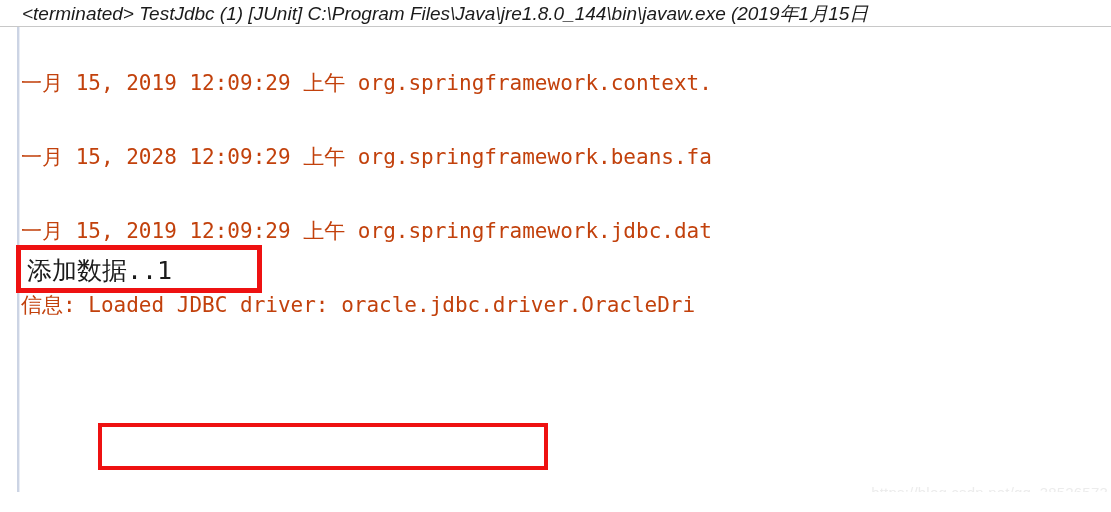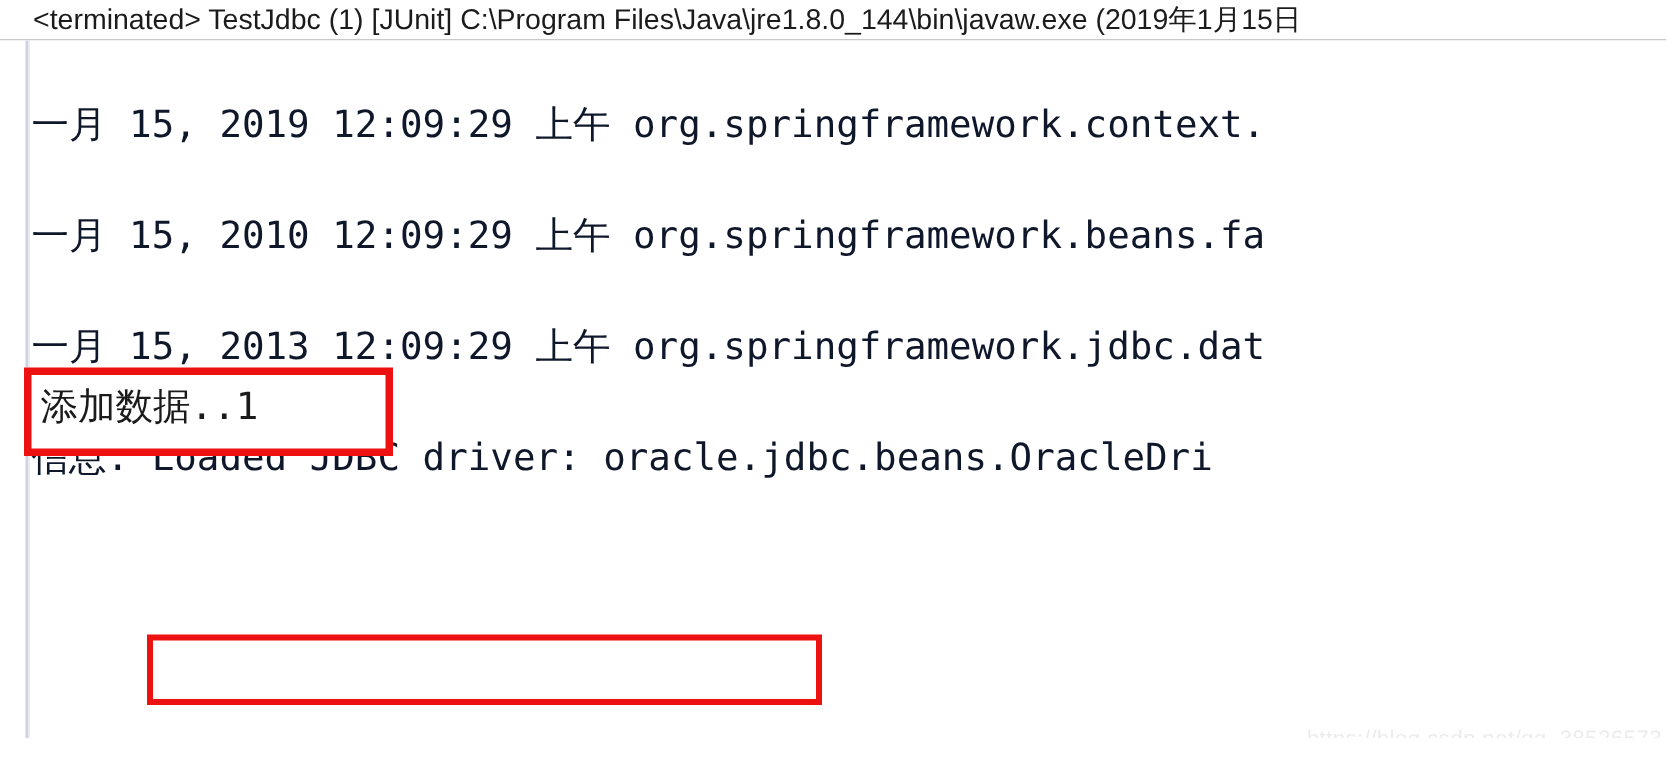--- a/index.html
+++ b/index.html
@@ -23,20 +23,21 @@
     position: absolute;
     left: 0;
     top: 0;
     width: 1111px;
     height: 27px;
     background: #ffffff;
     border-bottom: 1px solid #c8c8c8;
     box-sizing: border-box;
     overflow: hidden;
     white-space: nowrap;
+    font-style: italic;
   }
   .title-bar .title-text {
     position: absolute;
     left: 22px;
     top: 1px;
     font-family: "Liberation Sans", sans-serif;
     font-size: 19px;
     line-height: 25px;
     color: #1b1b1b;
     white-space: pre;
@@ -71,24 +72,24 @@
   }
 
   .log-lines {
     position: absolute;
     left: 21px;
     top: 1px;
     white-space: pre;
   }
   .log-line {
     font-family: "DejaVu Sans Mono", "Liberation Mono", monospace;
-    font-size: 25px;
+    font-size: 21px;
     line-height: 38px;
     height: 38px;
-    color: #0f172a;
+    color: #c2410c;
     white-space: pre;
     letter-spacing: 0px;
   }
 
   
   .annot-rect {
     position: absolute;
     border: 4px solid #ee1111;
     box-sizing: border-box;
     background: transparent;
@@ -142,34 +143,34 @@
 
 <div id="screen">
 
   <div class="title-bar">
     <span class="title-text">&lt;terminated&gt; TestJdbc (1) [JUnit] C:\Program Files\Java\jre1.8.0_144\bin\javaw.exe (2019年1月15日 </span>
   </div>
 
   <div class="console">
     <div class="log-lines">
       <div class="log-line">一月 15, 2019 12:09:29 上午 org.springframework.context.</div>
-      <div class="log-line">一月 15, 2010 12:09:29 上午 org.springframework.beans.fa</div>
-      <div class="log-line">一月 15, 2013 12:09:29 上午 org.springframework.jdbc.dat</div>
-      <div class="log-line">信息: Loaded JDBC driver: oracle.jdbc.beans.OracleDri</div>
+      <div class="log-line">一月 15, 2028 12:09:29 上午 org.springframework.beans.fa</div>
+      <div class="log-line">一月 15, 2019 12:09:29 上午 org.springframework.jdbc.dat</div>
+      <div class="log-line">信息: Loaded JDBC driver: oracle.jdbc.driver.OracleDri</div>
       
       
       
       
     </div>
   </div>
 
   <div class="gutter-line"></div>
   <div class="gutter-line2"></div>
 
-  <div class="annot-box" style="left:16px; top:245px; width:246px; height:59px;">
+  <div class="annot-box" style="left:16px; top:245px; width:246px; height:48px;">
     <span class="annot-box-text">添加数据..1</span>
   </div>
 
   <div class="annot-rect" style="left:98px; top:423px; width:450px; height:47px;"></div>
 
   <div class="watermark">https://blog.csdn.net/qq_38526573</div>
 
   <div class="scrollbar-track">
     
     

